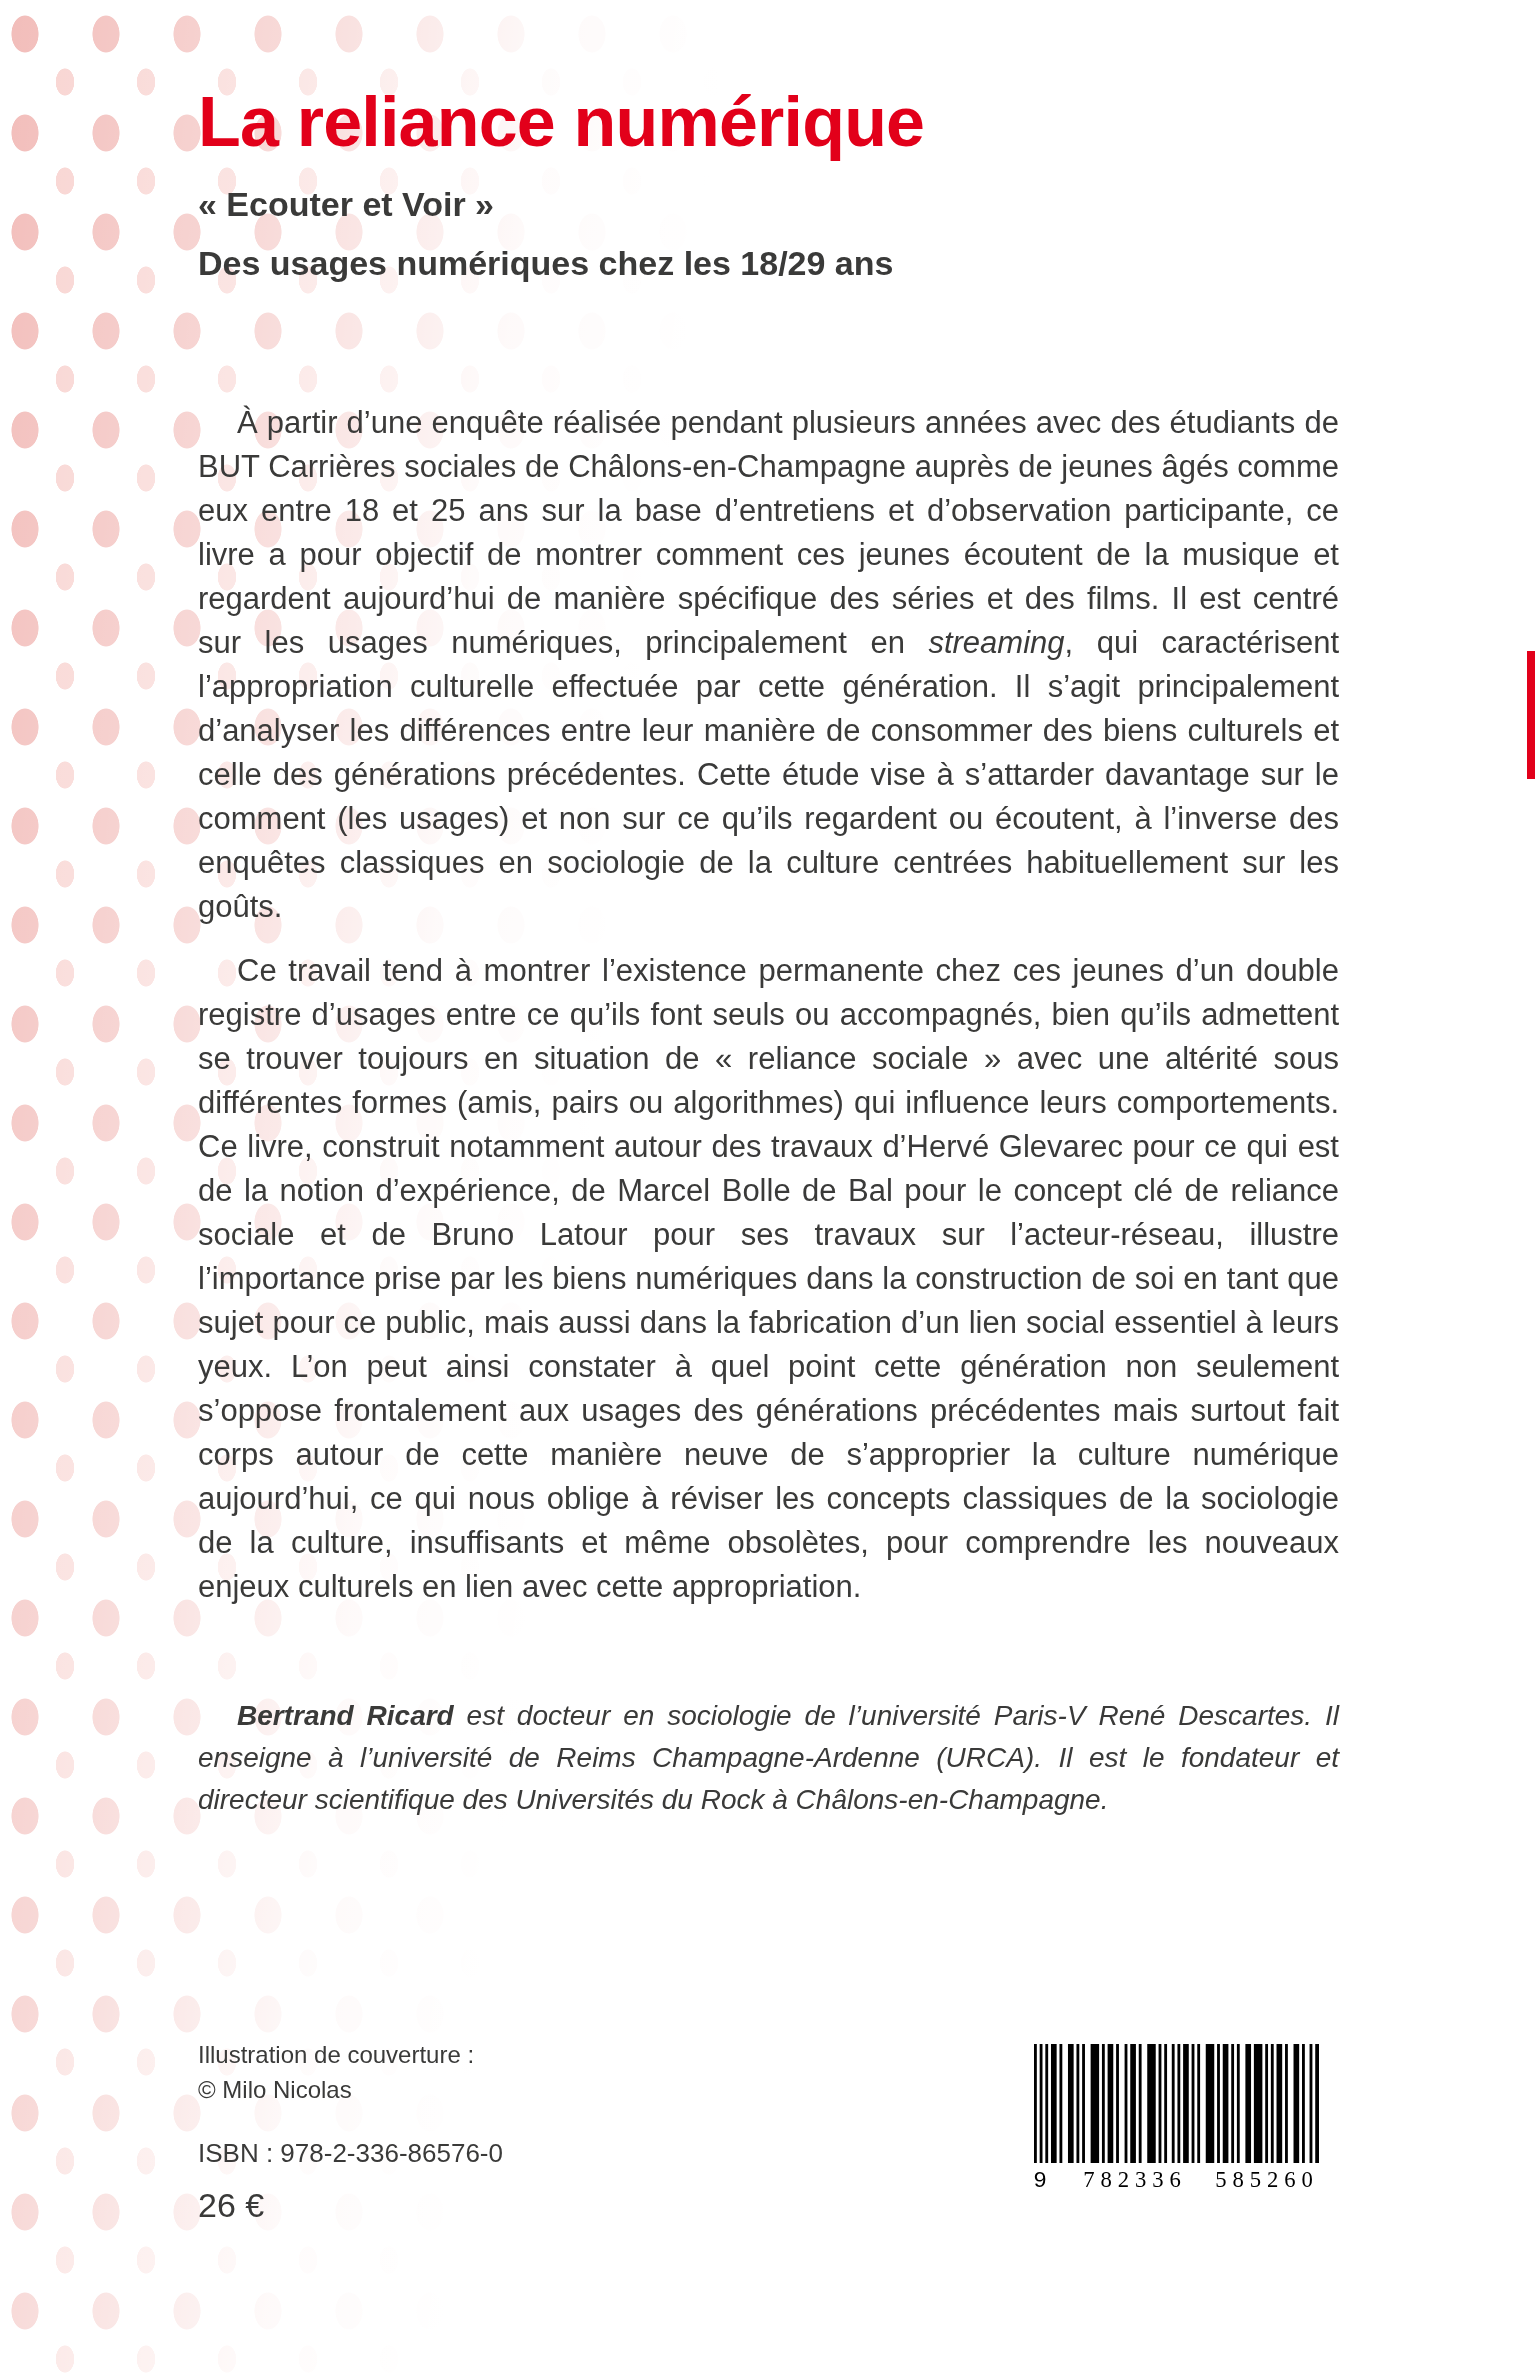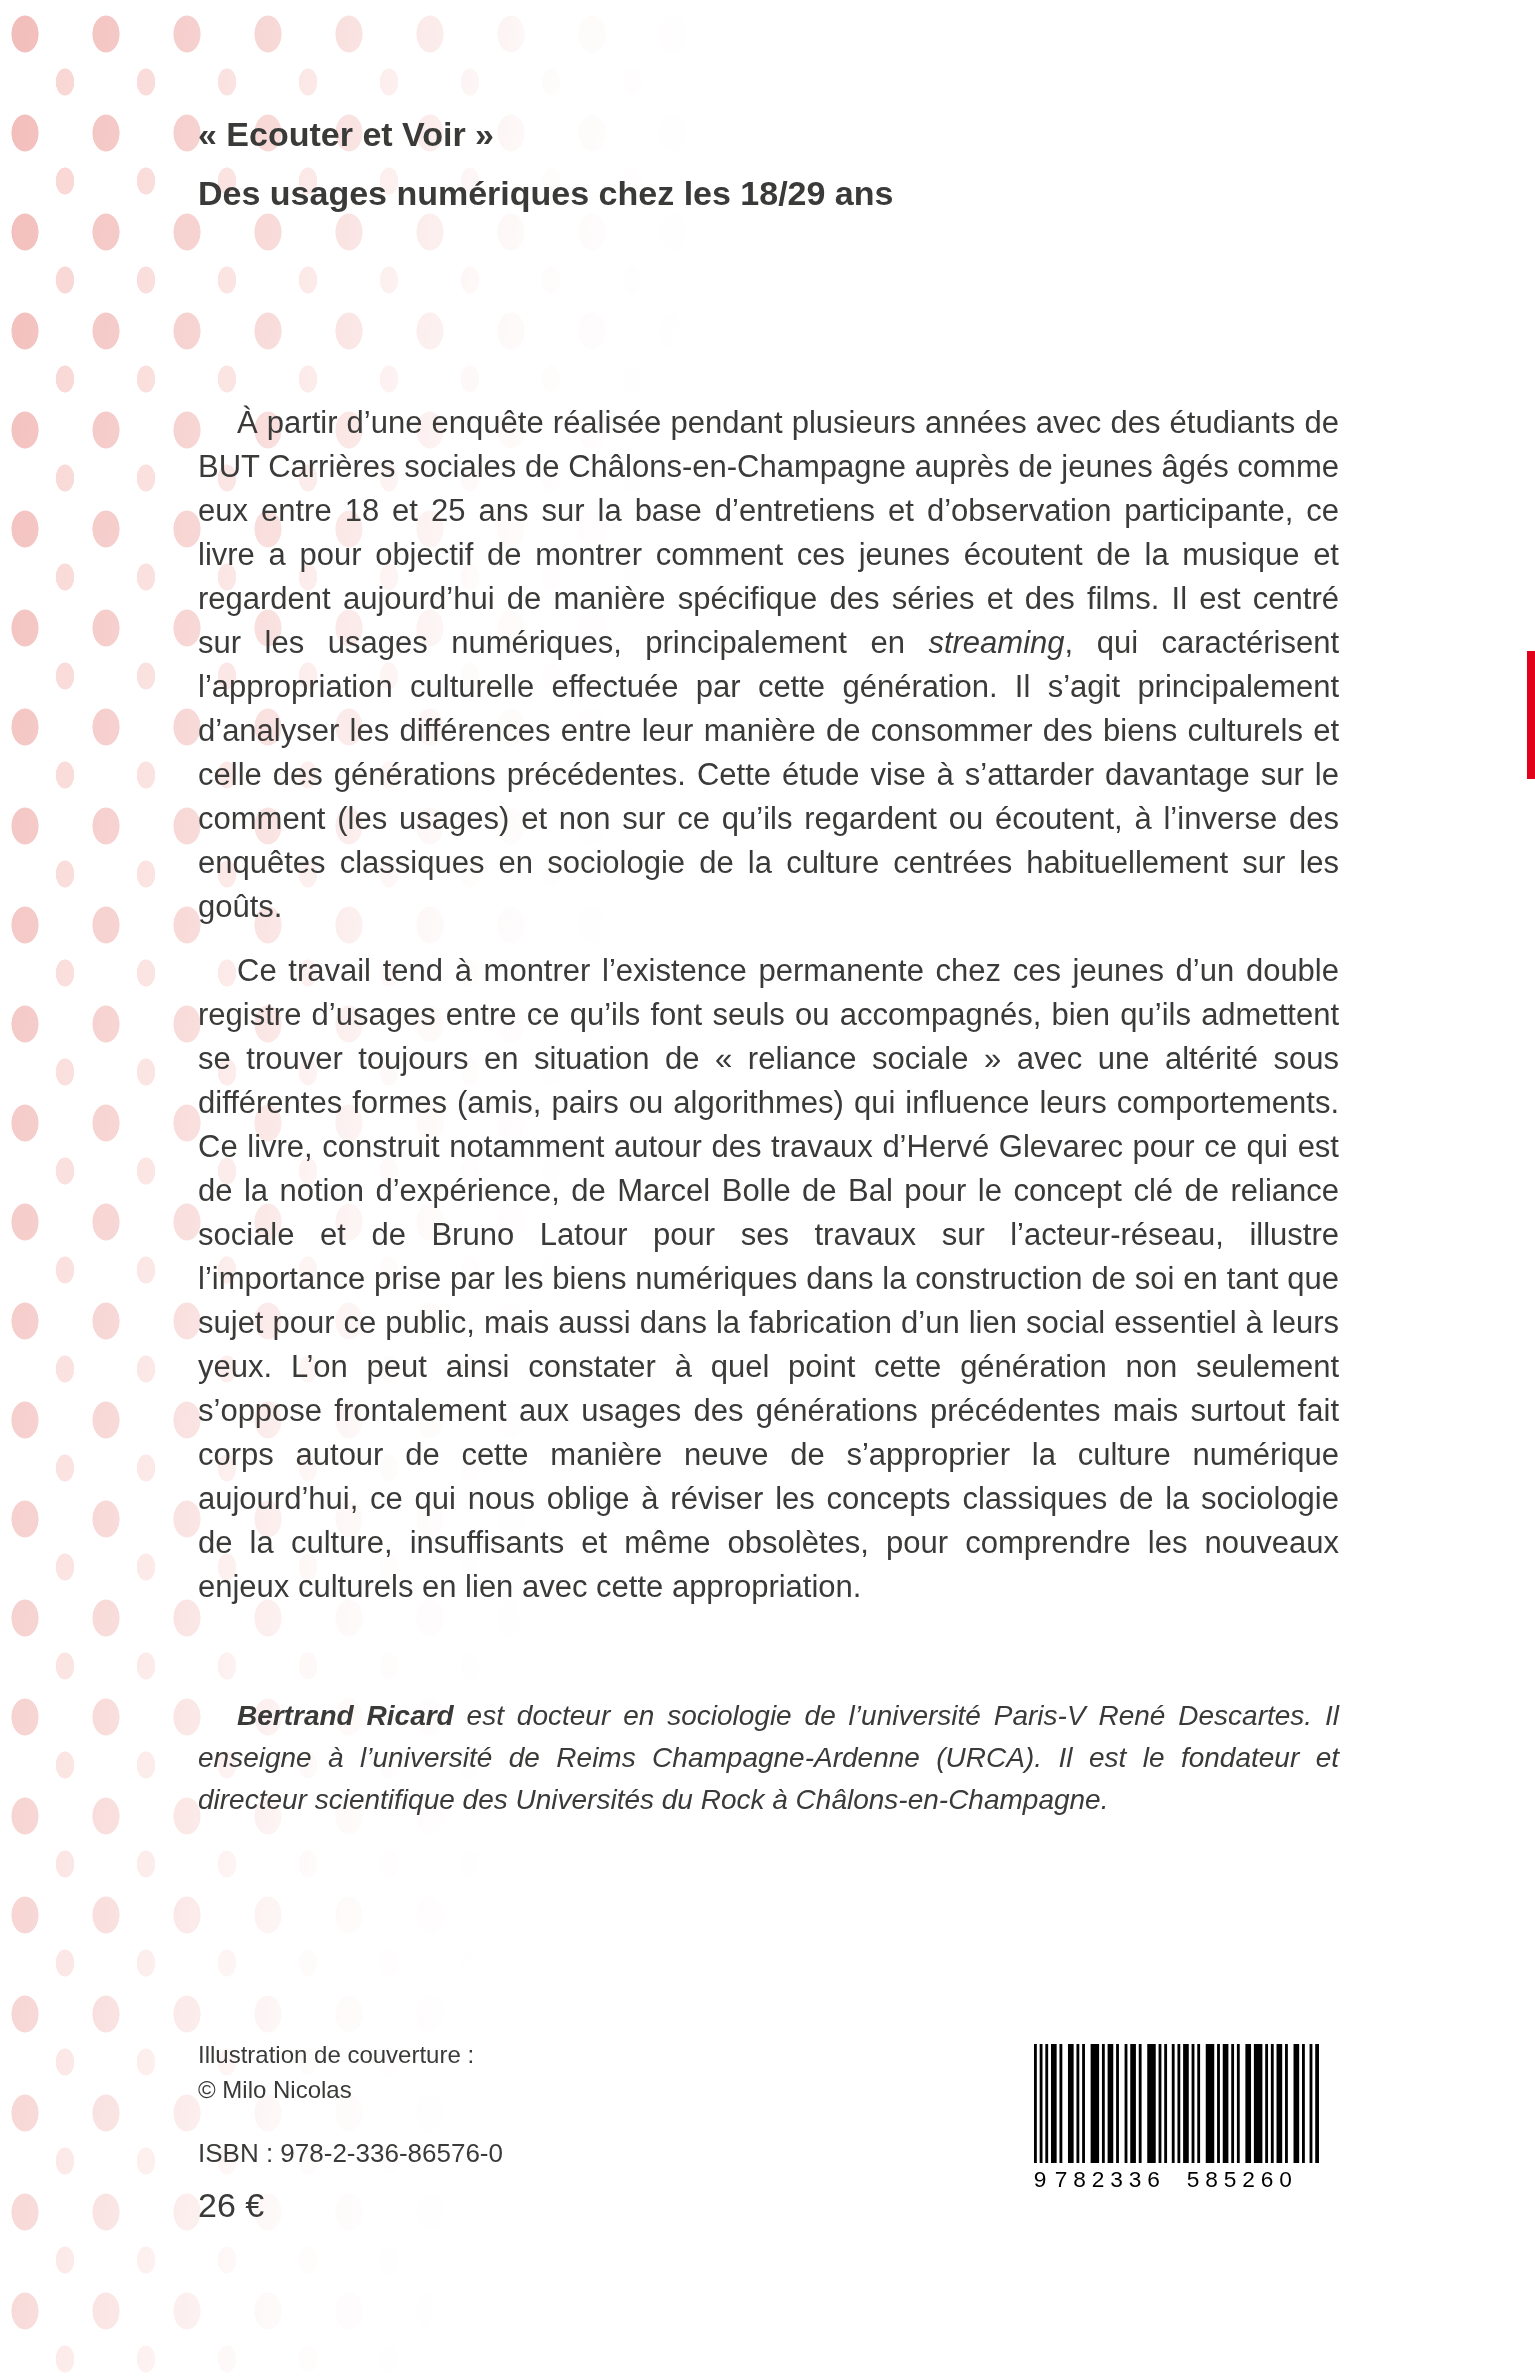--- a/index.html
+++ b/index.html
@@ -79,32 +79,33 @@
     background:#ffffff;
     padding:5px 6.7px 1.7px 6.7px;
   }
   .barcode svg{display:block;width:100%;height:119px;}
   .bdigits{
     display:flex;align-items:flex-end;
     font-size:22.7px;color:#000;
     margin-top:3.4px;
   }
   .bdigits .lead{flex:0 0 auto;margin-right:8.4px;}
-  .bdigits .grp{flex:1 1 0;text-align:left;letter-spacing:5.9px;}
+  .bdigits .grp{flex:1 1 0;text-align:right;letter-spacing:5.9px;font-family:Liberation Serif, serif;}
 </style>
 </head>
 <body>
 
 <div class="page">
 
   <div class="halftone"></div>
   <div class="halftone-fade"></div>
   <div class="red-tick"></div>
 
   <header class="header">
+    <h1 class="title">La reliance numérique</h1>
     <div class="sub sub1">« Ecouter et Voir »</div>
     <div class="sub sub2">Des usages numériques chez les 18/29 ans</div>
   </header>
 
   <main class="body-text">
     <p><span>À partir d’une enquête réalisée pendant plusieurs années avec des étudiants de BUT Carrières sociales de Châlons-en-Champagne auprès de jeunes âgés comme eux entre 18 et 25 ans sur la base d’entretiens et d’observation participante, ce livre a pour objectif de montrer comment ces jeunes écoutent de la musique et regardent aujourd’hui de manière spécifique des séries et des films. Il est centré sur les usages numériques, principalement en </span><em>streaming</em><span>, qui caractérisent l’appropriation culturelle effectuée par cette génération. Il s’agit principalement d’analyser les différences entre leur manière de consommer des biens culturels et celle des générations précédentes. Cette étude vise à s’attarder davantage sur le comment (les usages) et non sur ce qu’ils regardent ou écoutent, à l’inverse des enquêtes classiques en sociologie de la culture centrées habituellement sur les goûts.</span></p>
     <p>Ce travail tend à montrer l’existence permanente chez ces jeunes d’un double registre d’usages entre ce qu’ils font seuls ou accompagnés, bien qu’ils admettent se trouver toujours en situation de « reliance sociale » avec une altérité sous différentes formes (amis, pairs ou algorithmes) qui influence leurs comportements. Ce livre, construit notamment autour des travaux d’Hervé Glevarec pour ce qui est de la notion d’expérience, de Marcel Bolle de Bal pour le concept clé de reliance sociale et de Bruno Latour pour ses travaux sur l’acteur-réseau, illustre l’importance prise par les biens numériques dans la construction de soi en tant que sujet pour ce public, mais aussi dans la fabrication d’un lien social essentiel à leurs yeux. L’on peut ainsi constater à quel point cette génération non seulement s’oppose frontalement aux usages des générations précédentes mais surtout fait corps autour de cette manière neuve de s’approprier la culture numérique aujourd’hui, ce qui nous oblige à réviser les concepts classiques de la sociologie de la culture, insuffisants et même obsolètes, pour comprendre les nouveaux enjeux culturels en lien avec cette appropriation.</p>
   </main>
 
   <section class="bio">

